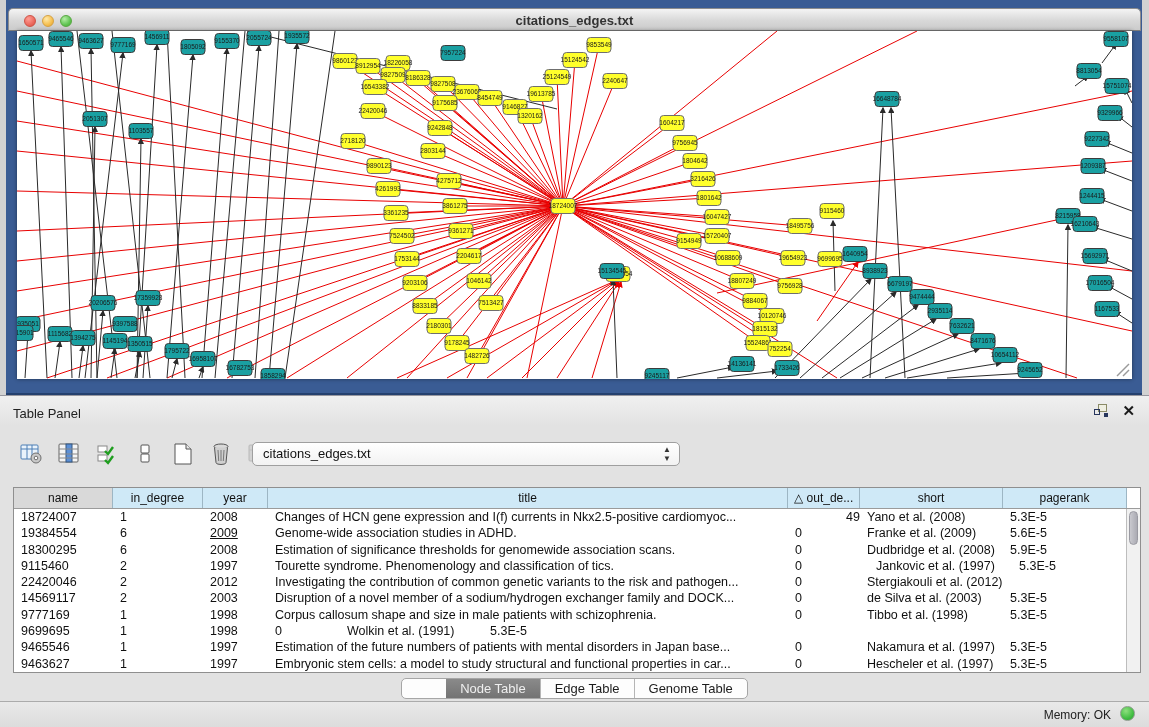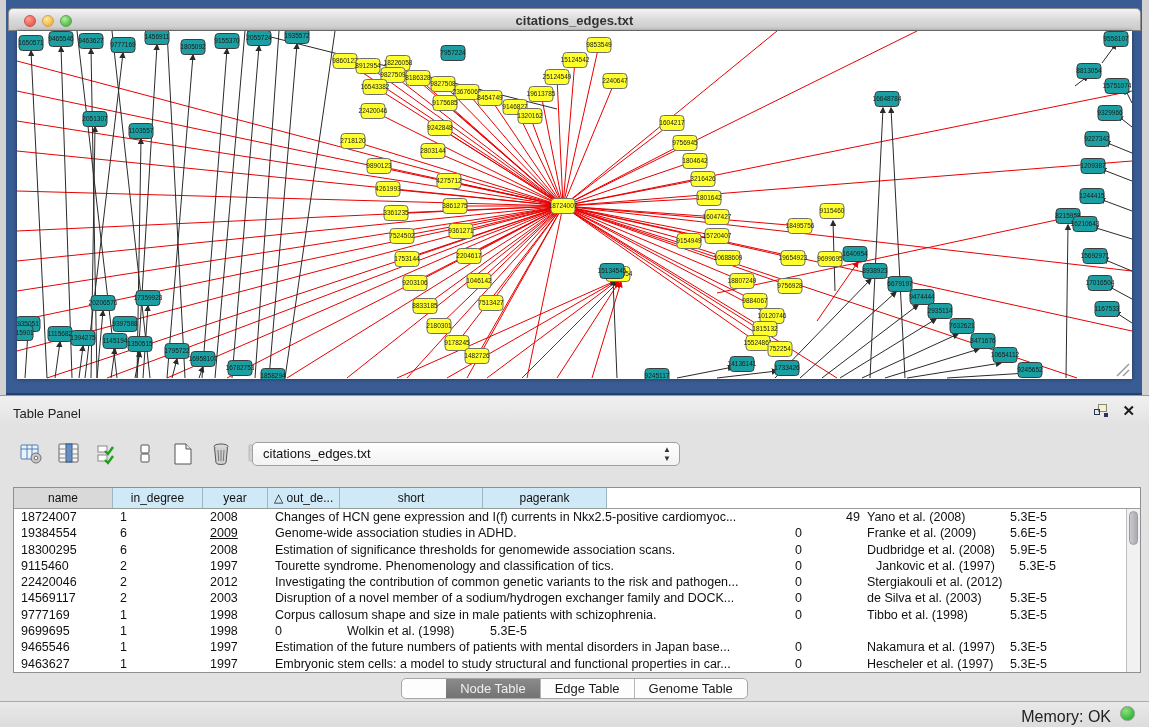--- a/index.html
+++ b/index.html
@@ -58,21 +58,21 @@
   .tabs { position:absolute; left:0; right:0; top:282px; display:flex; justify-content:center; }
   .seg { display:flex; border:1px solid #a6a6a6; border-radius:5px; overflow:hidden;
     background:#fdfdfd; height:21px;padding-left:44px; }
   .seg .tab { font-size:13px; line-height:20px; padding:0 14px; color:#1c1c1c;
     border-right:1px solid #b5b5b5; }
   .seg .tab:last-child { border-right:none; }
   .seg .tab.active { background:linear-gradient(#8a8a8a,#737373); color:#efefef; }
 
   .footer { position:absolute; left:0; right:0; bottom:0; height:26px;
     border-top:1px solid #ababab; background:linear-gradient(#e9e9e9,#dcdcdc); }
-  .mem { position:absolute; right:38px; top:6px; font-size:16px; color:#222; }
+  .mem { position:absolute; right:38px; top:6px; font-size:12px; color:#222; }
   .mem-dot { position:absolute; right:14px; top:4px; width:15px; height:15px; border-radius:50%;
     background:radial-gradient(circle at 38% 30%,#8ee07e,#3dbb3f 65%,#2da32f); border:1px solid #8b9a8b; }
 
   .cursor-mark { position:absolute; left:570px; top:396px; width:0; height:0;
     border-left:6px solid #555; border-top:3px solid transparent; border-bottom:5px solid transparent;
     transform:rotate(-40deg); }
 </style>
 </head>
 <body>
 
@@ -772,20 +772,21 @@
   <div class="combo">
     <span>citations_edges.txt</span>
     <span class="arrows">▲<br>▼</span>
   </div>
 
   <div class="tbl">
     <div class="tbl-head" id="thead">
         <div class="th" style="width: 99px; background: rgb(217, 217, 217);">name</div>
         <div class="th" style="width: 90px;">in_degree</div>
         <div class="th" style="width: 65px;">year</div>
+        <div class="th" style="width: 520px;">title</div>
         <div class="th" style="width: 72px; text-align: left; padding-left: 6px;">△ out_de...</div>
         <div class="th" style="width: 143px;">short</div>
         <div class="th" style="width: 124px;">pagerank</div>
       </div>
     <div class="tbl-body" id="tbody">
         <div class="tr">
           <div class="td" style="width: 99px;">18724007</div>
           <div class="td" style="width: 90px;">1</div>
           <div class="td" style="width: 65px;">2008</div>
           <div class="td" style="width: 520px;">Changes of HCN gene expression and I(f) currents in Nkx2.5-positive cardiomyoc...</div>
@@ -845,21 +846,21 @@
           <div class="td" style="width: 520px;">Corpus callosum shape and size in male patients with schizophrenia.</div>
           <div class="td" style="width: 72px;">0</div>
           <div class="td" style="width: 143px;">Tibbo et al. (1998)</div>
           <div class="td" style="width: 124px;">5.3E-5</div>
         </div>
         <div class="tr">
           <div class="td" style="width: 99px;">9699695</div>
           <div class="td" style="width: 90px;">1</div>
           <div class="td" style="width: 65px;">1998</div>
           <div class="td" style="width: 72px;">0</div>
-          <div class="td" style="width: 143px;">Wolkin et al. (1998)</div>
+          <div class="td" style="width: 143px;">Wolkin et al. (1991)</div>
           <div class="td" style="width: 124px;">5.3E-5</div>
         </div>
         <div class="tr">
           <div class="td" style="width: 99px;">9465546</div>
           <div class="td" style="width: 90px;">1</div>
           <div class="td" style="width: 65px;">1997</div>
           <div class="td" style="width: 520px;">Estimation of the future numbers of patients with mental disorders in Japan base...</div>
           <div class="td" style="width: 72px;">0</div>
           <div class="td" style="width: 143px;">Nakamura et al. (1997)</div>
           <div class="td" style="width: 124px;">5.3E-5</div>

